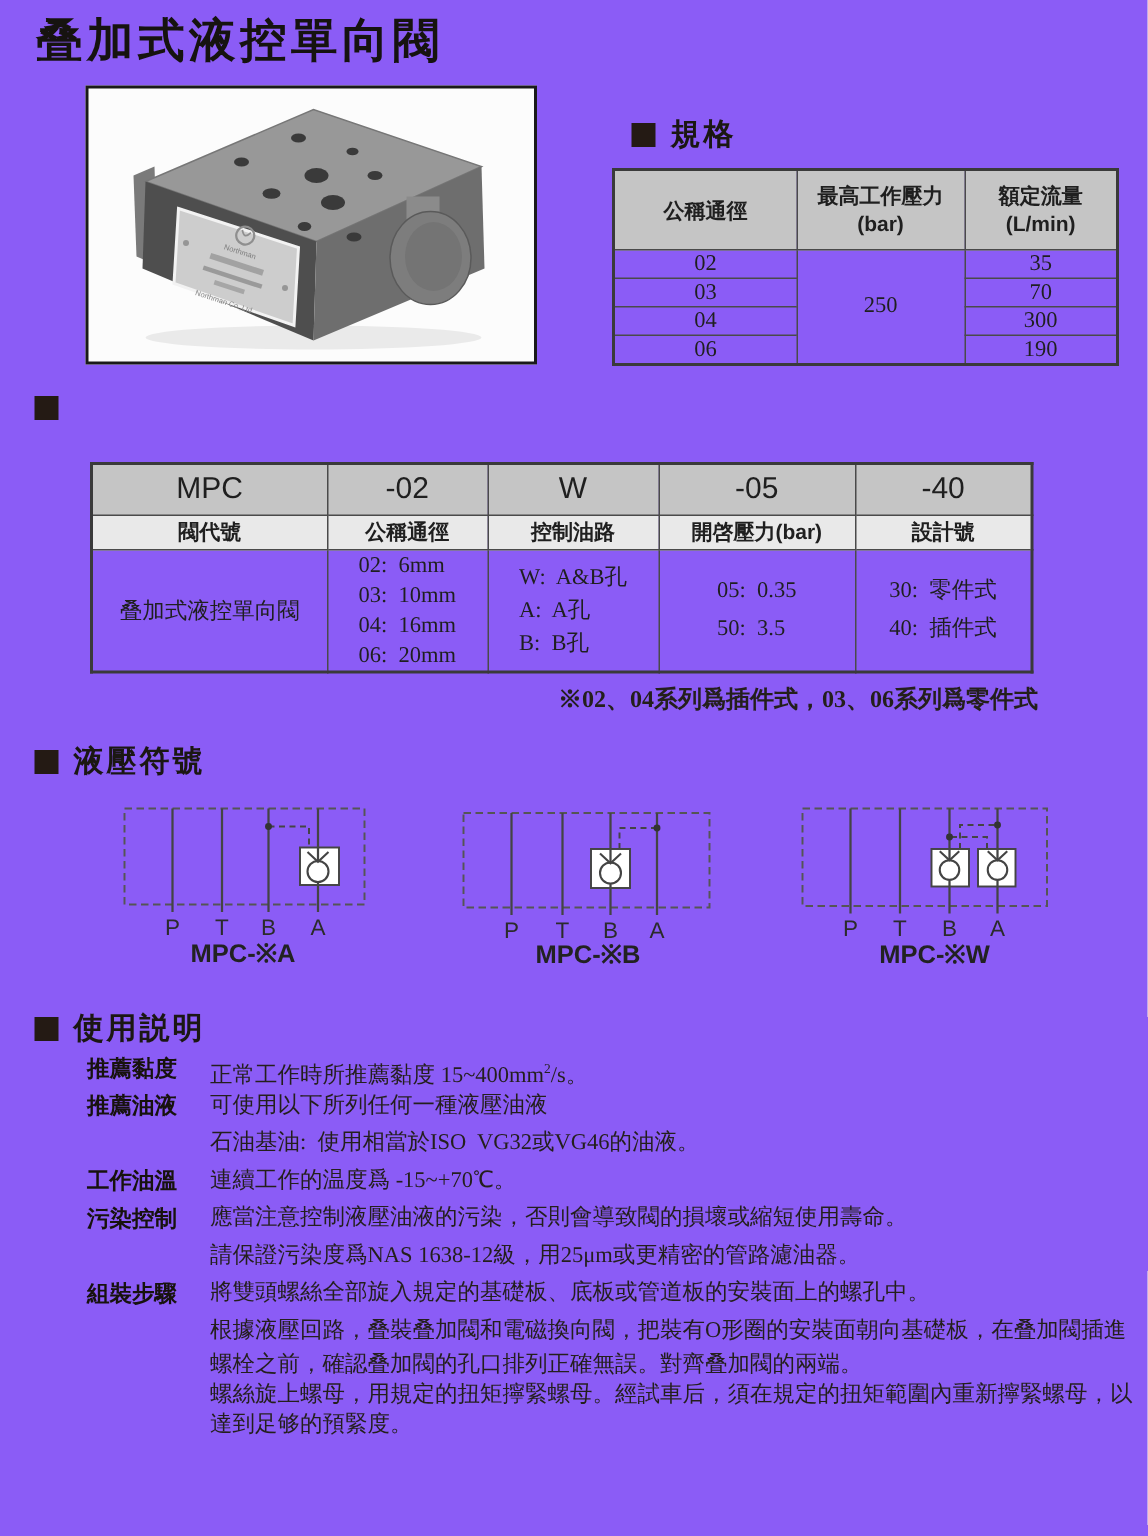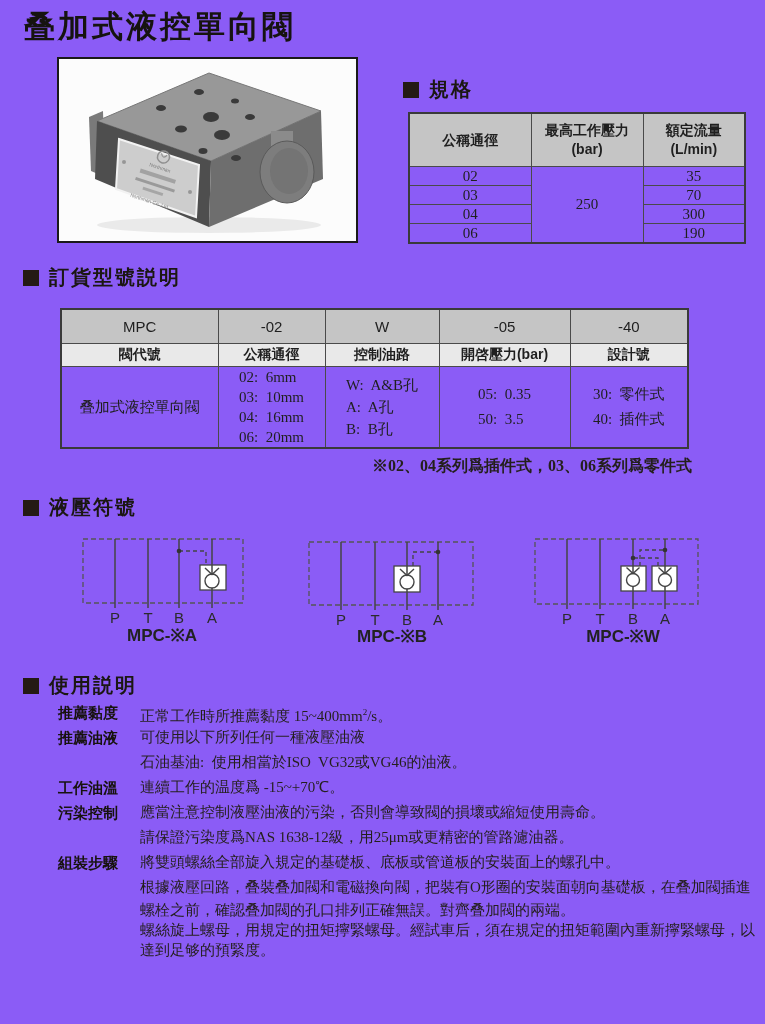--- a/index.html
+++ b/index.html
@@ -20,21 +20,21 @@
   
   table{border-collapse:collapse;table-layout:fixed;}
   td{border:1px solid #4a4a4a;text-align:center;vertical-align:middle;padding:0;}
   .pre{white-space:pre;}
 
   .spec-table{position:absolute;left:408px;top:112px;width:336px;border:2px solid #3a3a3a;}
   .spec-table td.hd{height:52px;background:#c5c5c5;font-weight:bold;font-size:14px;line-height:19px;}
   .spec-table td.dt{height:18px;font-family:"Liberation Serif",serif;font-size:15px;}
 
   .order-table{position:absolute;left:60px;top:308px;width:627px;border:2px solid #3a3a3a;}
-  .order-table td.code{height:33px;background:#c5c5c5;font-size:15px;}
+  .order-table td.code{height:33px;background:#c5c5c5;font-size:20px;}
   .order-table td.lbl{height:22px;background:#e9e9e9;font-weight:bold;font-size:14px;}
   .order-table td.cnt{height:80px;font-family:"Liberation Serif",serif;font-size:15px;}
   .cellblock{display:inline-block;text-align:left;}
   .lh20{line-height:20px;} .lh22{line-height:22px;} .lh25{line-height:25px;}
 
   .order-note{position:absolute;left:372px;top:456px;font-family:"Liberation Serif",serif;
               font-weight:bold;font-size:16px;color:#241f1c;}
 
   
   .sym{position:absolute;}
@@ -93,21 +93,21 @@
           <text x="98" y="110" text-anchor="middle" font-size="5" fill="#7d7d7d">Northman</text>
           <line x1="80" y1="117" x2="117" y2="117" stroke="#a2a2a2" stroke-width="4"></line>
           <line x1="78" y1="126" x2="119" y2="126" stroke="#9a9a9a" stroke-width="3"></line>
           <line x1="88" y1="133" x2="109" y2="133" stroke="#a6a6a6" stroke-width="3"></line>
           <text x="98" y="145" text-anchor="middle" font-size="5" fill="#878787">Northman Co.,Ltd</text>
         </g>
       </g>
     </svg>
   </div>
 
-  <div class="sec-head" style="left:375px;top:76px;padding-left:28px;">
+  <div class="sec-head" style="left:393px;top:76px;padding-left:28px;">
     <span class="sec-square"></span>
     <span class="sec-text">規格</span>
   </div>
 
   <table class="spec-table">
     <colgroup>
         <col style="width:122px">
         <col style="width:112px">
         <col style="width:102px">
       </colgroup>
@@ -134,21 +134,20 @@
     </tr>
     <tr>
       <td class="dt">06</td>
       <td class="dt">190</td>
     </tr>
   </tbody>
     </table>
 
   <div class="sec-head" style="left:23px;top:264px;">
     <span class="sec-square"></span>
-    <span class="sec-text">訂貨型號説明</span>
   </div>
 
   <table class="order-table">
     <colgroup>
         <col style="width:157px">
         <col style="width:107px">
         <col style="width:114px">
         <col style="width:131px">
         <col style="width:118px">
       </colgroup>

